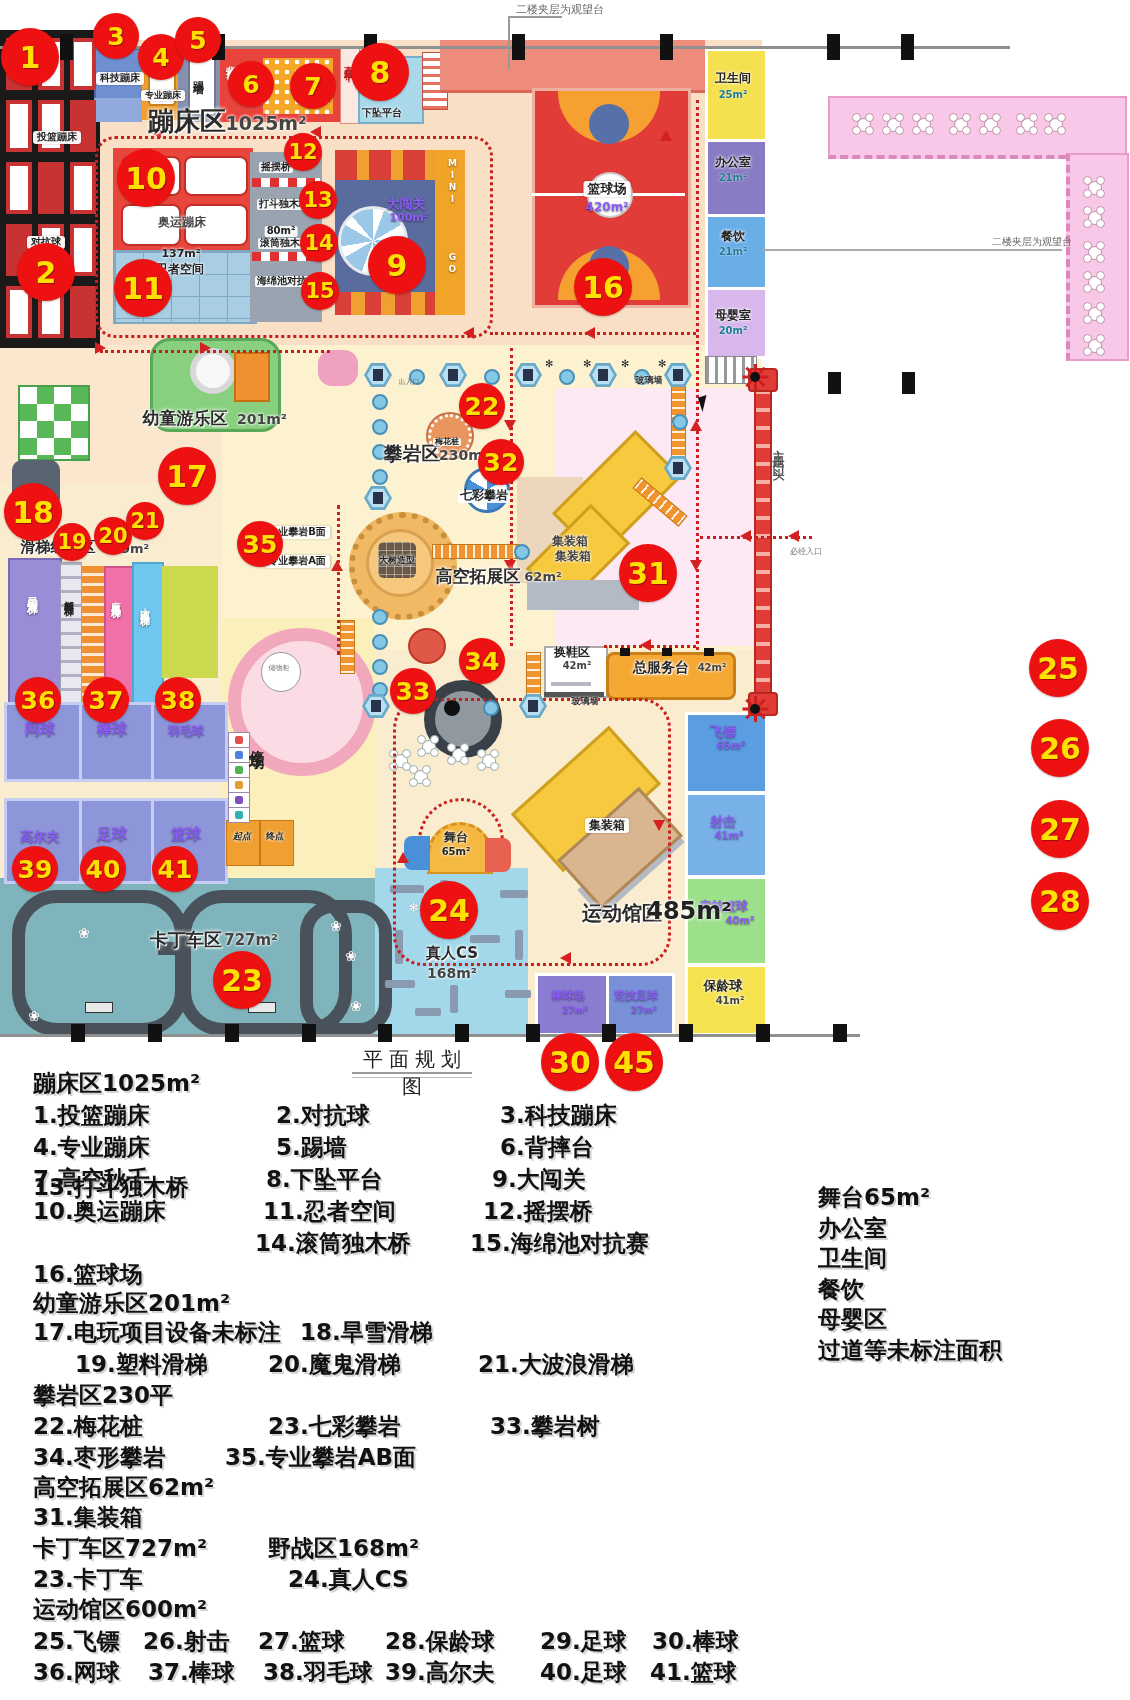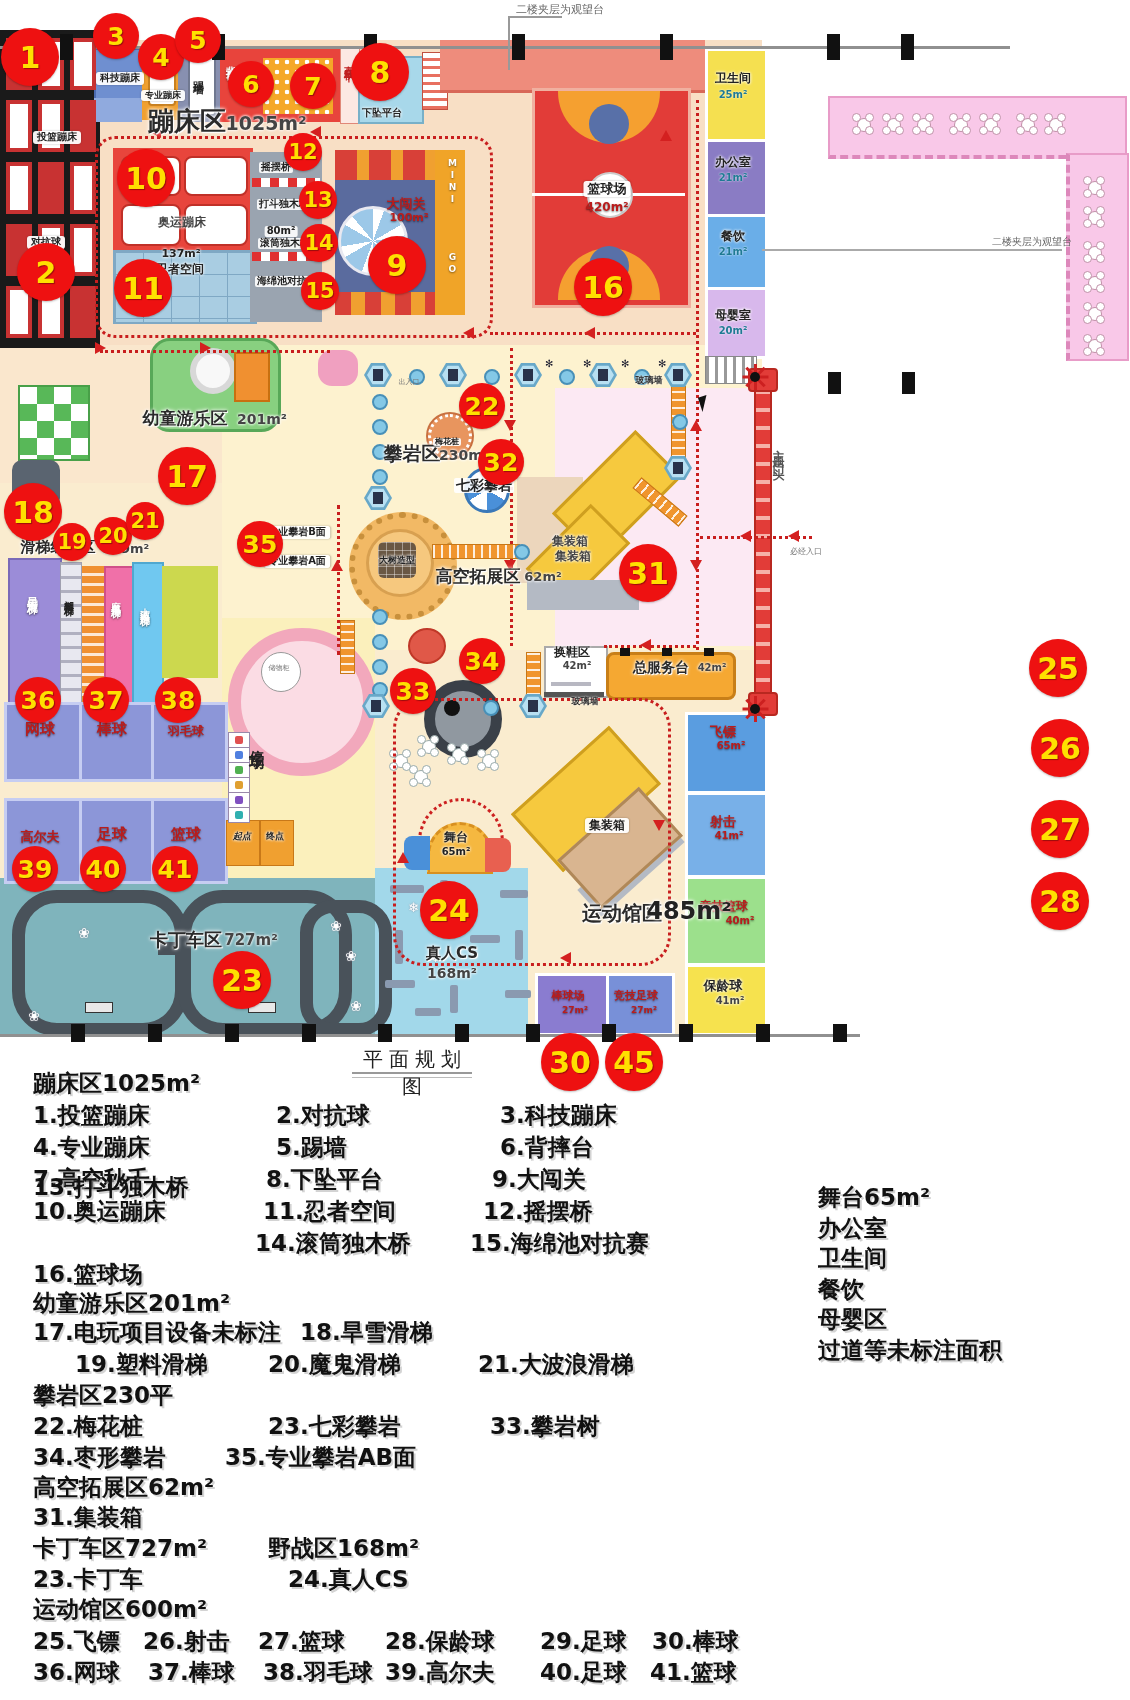--- a/index.html
+++ b/index.html
@@ -13,21 +13,21 @@
   .nL{width:58px;height:58px;font-size:30px;}
   .nM{width:46px;height:46px;font-size:25px;}
   .nS{width:38px;height:38px;font-size:21px;}
   
   .lb{position:absolute;white-space:nowrap;z-index:50;line-height:1.05;}
   .c{transform:translateX(-50%);}
   .dark{color:#222;font-weight:bold;text-shadow:0 0 3px #fff,0 0 3px #fff;}
   .big{color:#2a2a2a;font-weight:900;text-shadow:0 0 3px #fff,0 0 4px #fff,1px 1px 0 #fff;}
   .area{color:#444;font-weight:bold;text-shadow:0 0 3px #fff,0 0 3px #fff;}
   .bignum{color:#222;font-weight:900;text-shadow:0 0 3px #fff,0 0 4px #fff;}
-  .w{color:#b91c1c;font-weight:bold;text-shadow:0 1px 2px rgba(0,0,0,.55);}
+  .w{color:#8b5cf6;font-weight:bold;text-shadow:0 1px 2px rgba(0,0,0,.55);}
   .teal{color:#1f7a94;font-weight:bold;text-shadow:0 0 2px #fff;}
   .box{background:rgba(255,255,255,.94);color:#222;font-weight:bold;padding:1px 4px;border-radius:3px;box-shadow:0 0 2px rgba(0,0,0,.3);}
   .boxsm{background:rgba(255,255,255,.9);color:#222;font-weight:bold;padding:0 2px;border-radius:2px;}
   .tiny{color:#777;}
   .tinyd{color:#333;font-weight:bold;text-shadow:0 0 2px #fff;}
   .g{color:#666;}
   .v{writing-mode:vertical-rl;text-orientation:upright;letter-spacing:2px;}
   .vd{color:#222;font-weight:bold;}
   .vw{color:#fff;font-weight:bold;text-shadow:0 1px 2px rgba(0,0,0,.5);}
   .vr{color:#c02020;font-weight:bold;}
@@ -298,21 +298,21 @@
     <div class="lb tiny c" style="left:279px;top:665px;font-size:7px;">储物柜</div>
     <div class="lb dark c" style="left:242px;top:832px;font-size:9px;font-style:italic;">起点</div>
     <div class="lb dark c" style="left:275px;top:832px;font-size:9px;">终点</div>
     <div class="lb big c" style="left:186px;top:931px;font-size:18px;">卡丁车区</div>
     <div class="lb area c" style="left:251px;top:933px;font-size:15px;">727m²</div>
     <div class="lb big c" style="left:452px;top:946px;font-size:15px;">真人CS</div>
     <div class="lb area c" style="left:452px;top:966px;font-size:14px;">168m²</div>
     <div class="lb big c" style="left:412px;top:444px;font-size:19px;">攀岩区</div>
     <div class="lb area c" style="left:464px;top:448px;font-size:14px;">230m²</div>
     <div class="lb boxsm c" style="left:447px;top:438px;font-size:8px;">梅花桩</div>
-    <div class="lb boxsm c" style="left:484px;top:478px;font-size:14px;">七彩攀岩</div>
+    <div class="lb boxsm c" style="left:484px;top:490px;font-size:12px;font-family:Liberation Mono, monospace;">七彩攀岩</div>
     <div class="lb dark c" style="left:397px;top:556px;font-size:9px;">大树造型</div>
     <div class="lb box c" style="left:297px;top:526px;font-size:10px;">专业攀岩B面</div>
     <div class="lb box c" style="left:297px;top:555px;font-size:10px;">专业攀岩A面</div>
     <div class="lb big c" style="left:478px;top:568px;font-size:17px;">高空拓展区</div>
     <div class="lb area c" style="left:543px;top:570px;font-size:13px;">62m²</div>
     <div class="lb area c" style="left:570px;top:535px;font-size:12px;">集装箱</div>
     <div class="lb area c" style="left:573px;top:550px;font-size:12px;">集装箱</div>
     <div class="lb box c" style="left:607px;top:818px;font-size:12px;">集装箱</div>
     <div class="lb tinyd c" style="left:649px;top:376px;font-size:9px;">玻璃墙</div>
     <div class="lb tinyd c" style="left:585px;top:697px;font-size:9px;">玻璃墙</div>

